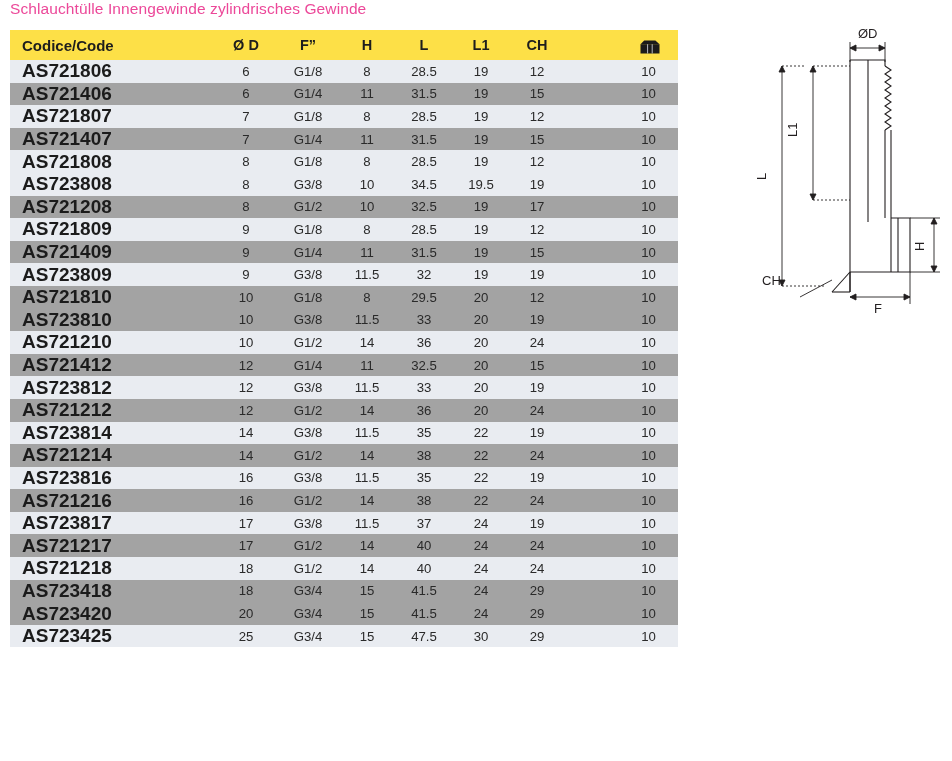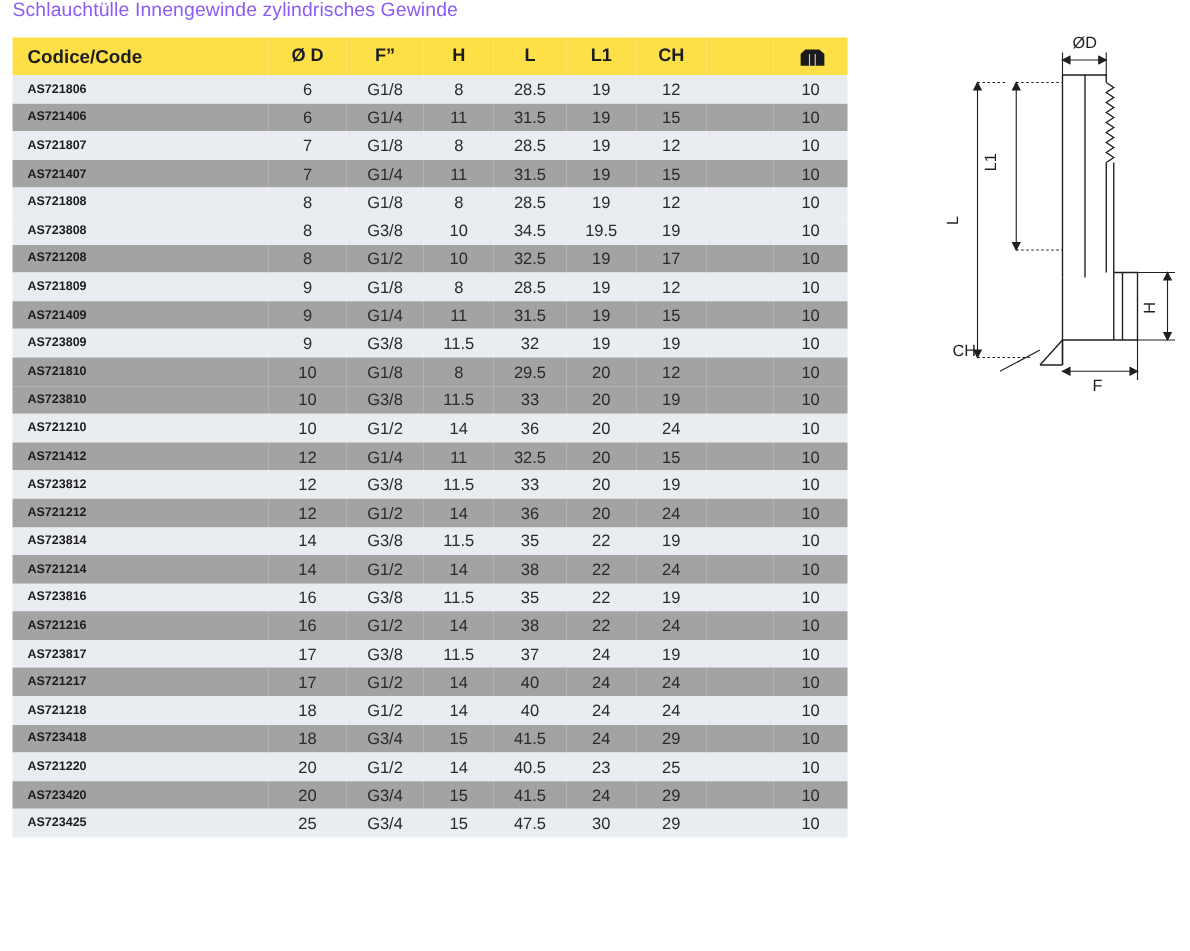--- a/index.html
+++ b/index.html
@@ -18,21 +18,21 @@
   .page {
     position: relative;
     width: 952px;
     height: 761px;
   }
   .caption {
     position: absolute;
     left: 10px;
     top: 0px;
     font-size: 15.5px;
-    color: #8b5cf6;
+    color: #ec4899;
     letter-spacing: 0.1px;
     white-space: nowrap;
   }
   .table-wrap {
     position: absolute;
     left: 10px;
     top: 30px;
     width: 668px;
   }
   table.spec {
@@ -70,21 +70,21 @@
     font-size: 13.2px;
     text-align: center;
     color: #2a2a2a;
     padding: 0;
     border: none;
   }
   table.spec tbody td.code {
     text-align: left;
     padding-left: 12px;
     font-weight: bold;
-    font-size: 10px;
+    font-size: 19px;
     color: #1b1b1b;
   }
   table.spec tbody tr.odd  { background: #e9ecf1; }
   table.spec tbody tr.even { background: #a3a3a3; }
 
   .box-icon {
     display: inline-block;
     width: 18px;
     height: 13px;
     position: relative;
@@ -401,31 +401,20 @@
             <td class="code">AS723418</td>
             <td>18</td>
             <td>G3/4</td>
             <td>15</td>
             <td>41.5</td>
             <td>24</td>
             <td>29</td>
             <td></td>
             <td>10</td>
           </tr>
-          <tr class="odd">
-            <td class="code">AS721220</td>
-            <td>20</td>
-            <td>G1/2</td>
-            <td>14</td>
-            <td>40.5</td>
-            <td>23</td>
-            <td>25</td>
-            <td></td>
-            <td>10</td>
-          </tr>
           <tr class="even">
             <td class="code">AS723420</td>
             <td>20</td>
             <td>G3/4</td>
             <td>15</td>
             <td>41.5</td>
             <td>24</td>
             <td>29</td>
             <td></td>
             <td>10</td>

